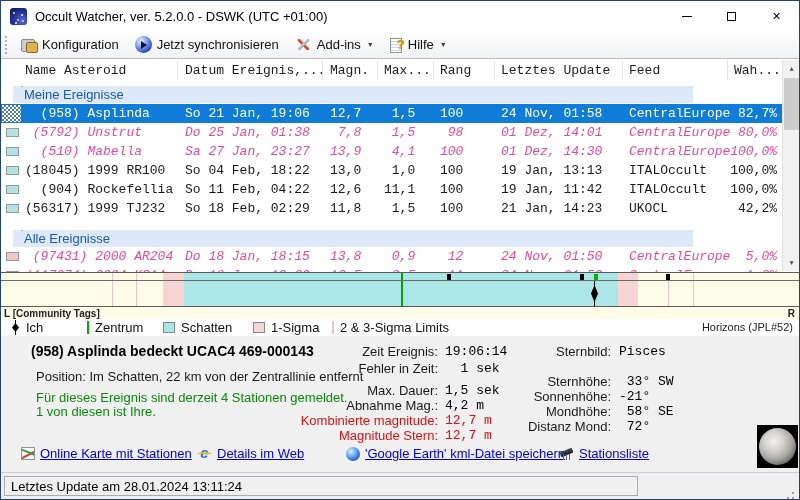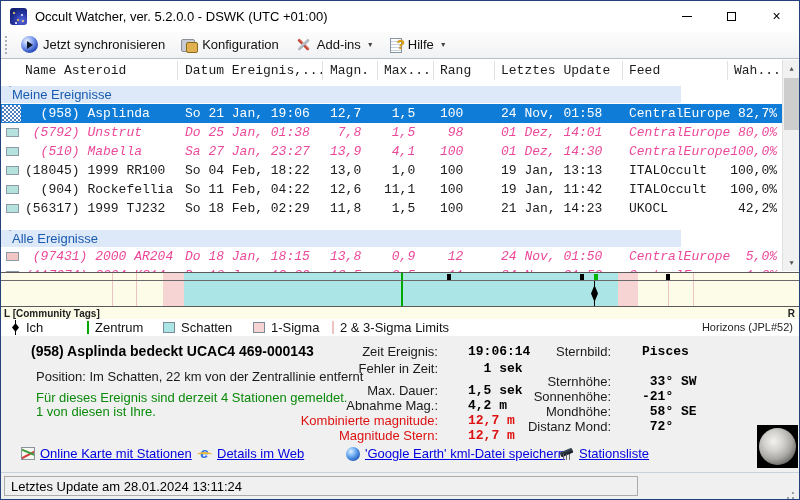--- a/index.html
+++ b/index.html
@@ -57,21 +57,21 @@
   .row.dim { color:#ec4899;font-style:italic; }
   .row.norm { color:#1a1a1a; }
   .mk { position:absolute; left:5px; top:5px; width:13px; height:9px; border:1px solid #8a9aa6; }
   .mk.cyan { background:#b6e2de; }
   .mk.pink { background:#f2c6c2; }
   .mk.white { background:#fff; }
   .mk.hatch { left:1px; top:1px; width:19px; height:17px; border:none; background-color:#fff;
     background-image:linear-gradient(45deg,#4d7dbd 25%,transparent 25%,transparent 75%,#4d7dbd 75%),
                      linear-gradient(45deg,#4d7dbd 25%,transparent 25%,transparent 75%,#4d7dbd 75%);
     background-size:4px 4px; background-position:0 0,2px 2px; }
-  .grp { position:absolute; left:0; width:680px; height:17px; background:#dde9f8;
+  .grp { position:absolute; left:12px; width:680px; height:17px; background:#dde9f8;
     display:flex; align-items:center; font-family:"Liberation Sans", sans-serif; color:#1a5bb0; }
   .grp .glabel { margin-left:11px; white-space:nowrap; }
   .grp .gline { flex:1; height:1px; background:#93b5d9; margin:0 8px 0 8px; }
   .vscroll { position:absolute; right:0; top:1px; width:17px; height:211px; background:#f1f1f1; border-left:1px solid #e0e0e0; }
   .varrow { position:absolute; left:0; width:17px; height:17px; display:flex; align-items:center; justify-content:center; font-size:7px; color:#555; }
   .varrow.up { top:0; } .varrow.down { bottom:0; }
   .vthumb { position:absolute; left:1px; top:18px; width:15px; height:52px; background:#cdcdcd; }
 
   
   .timeline { position:absolute; left:0; top:271px; width:798px; height:46px; border-top:1px solid #5a5a5a; border-bottom:1px solid #5a5a5a;padding-left:33px; }
@@ -105,21 +105,21 @@
   .sig-ico { width:2px; height:13px; background:#eec3c3; }
   .horizons { position:absolute; right:6px; top:2px; font-size:11px; color:#222; }
 
   
   .details { position:absolute; left:0; top:335px; width:798px; height:136px; background:#f0f0f0; }
   .d-title { position:absolute; left:30px; top:7px; font-weight:bold; font-size:14px; color:#000; }
   .d-pos { position:absolute; left:35px; top:33px; color:#1a1a1a; }
   .d-green1 { position:absolute; left:35px; top:54px; color:#0a8a0a; }
   .d-green2 { position:absolute; left:35px; top:68px; color:#0a8a0a; }
   .dl { position:absolute; text-align:right; color:#1a1a1a; }
-  .dv { position:absolute; font-family:"Liberation Mono", monospace; font-weight:bold; font-size:13px; white-space:pre; color:#000;margin-left:23px; }
+  .dv { position:absolute; font-family:"Liberation Mono", monospace; font-weight:normal; font-size:13px; white-space:pre; color:#000; }
   .red { color:#dd1111 !important; }
   .midl { left:250px; width:187px; } .midv { left:444px; }
   .rgtl { left:500px; width:110px; } .rgtv { left:618px; }
 
   
   .linksrow { position:absolute; left:0; top:110px; width:100%; height:20px; }
   .link { position:absolute; display:flex; align-items:center; gap:5px; color:#0000e0; }
   .link .ltext { text-decoration:underline; }
   .map-icon { width:14px; height:13px; background:#f8f8f2; border:1px solid #8a94a0; position:relative; overflow:hidden; }
   .map-icon::before { content:''; position:absolute; left:-2px; top:5px; width:20px; height:2px; background:#d04040; transform:rotate(-28deg); }
@@ -163,26 +163,26 @@
         </div>
       <div class="cbtn">
           <span class="glyph-close">×</span>
         </div>
     </div>
   </div>
 
   <div class="toolbar">
     <div class="tgrip"></div>
     <div class="tbtn">
+      <span class="konfig-icon"></span>
+      <span>Konfiguration</span>
+    </div>
+    <div class="tbtn">
       <span class="sync-icon"></span>
       <span>Jetzt synchronisieren</span>
-    </div>
-    <div class="tbtn">
-      <span class="konfig-icon"></span>
-      <span>Konfiguration</span>
     </div>
     <div class="tbtn">
       <span class="addins-icon"></span>
       <span>Add-ins</span>
       <span class="caret">▼</span>
     </div>
     <div class="tbtn">
       <span class="hilfe-icon"></span>
       <span>Hilfe</span>
       <span class="caret">▼</span>

